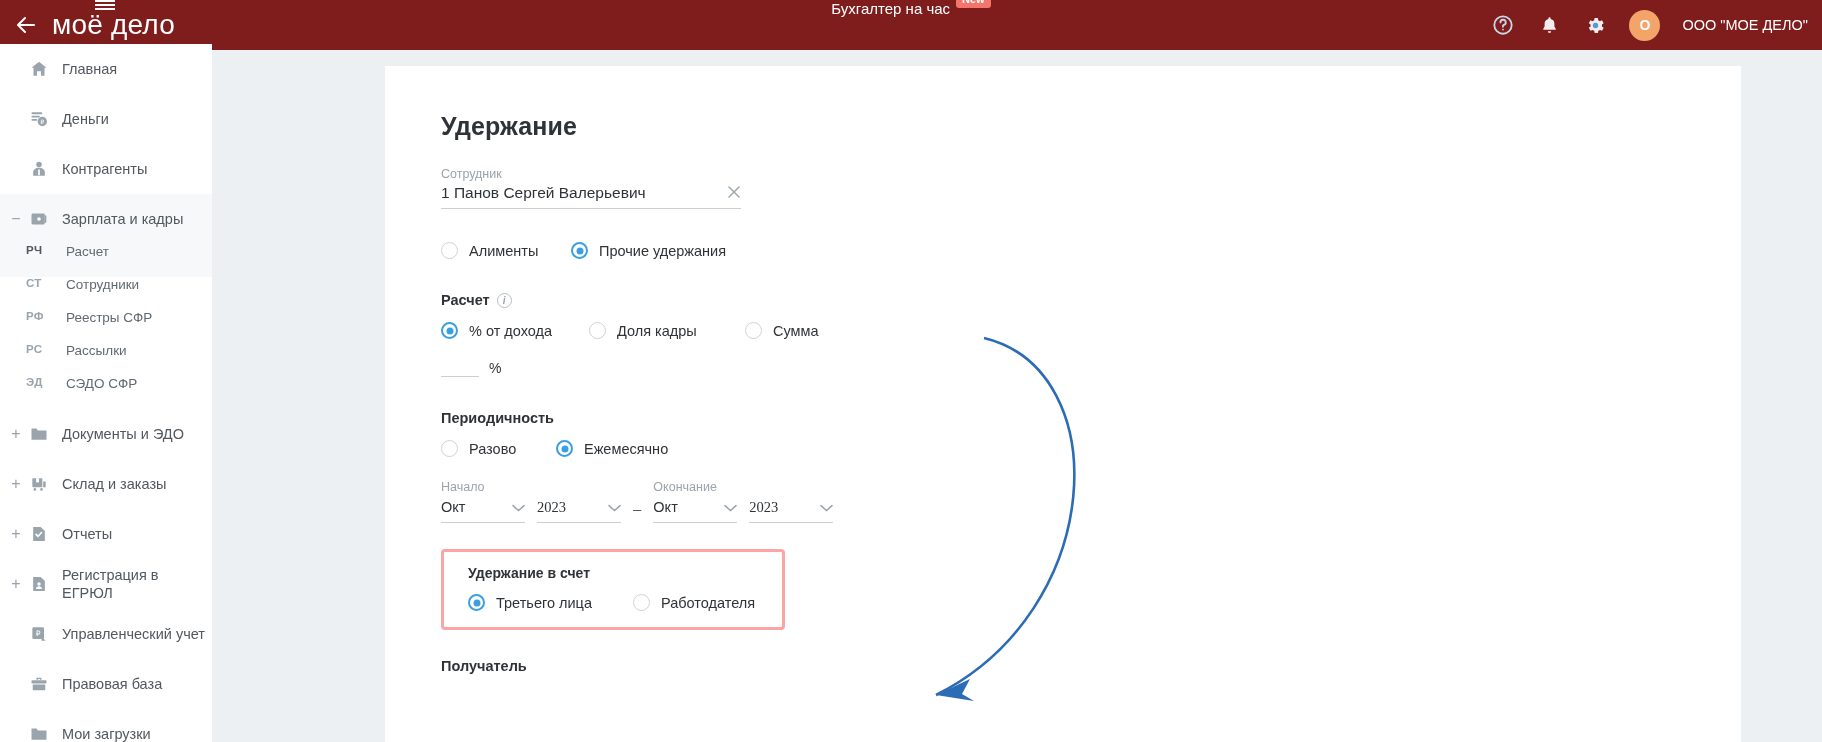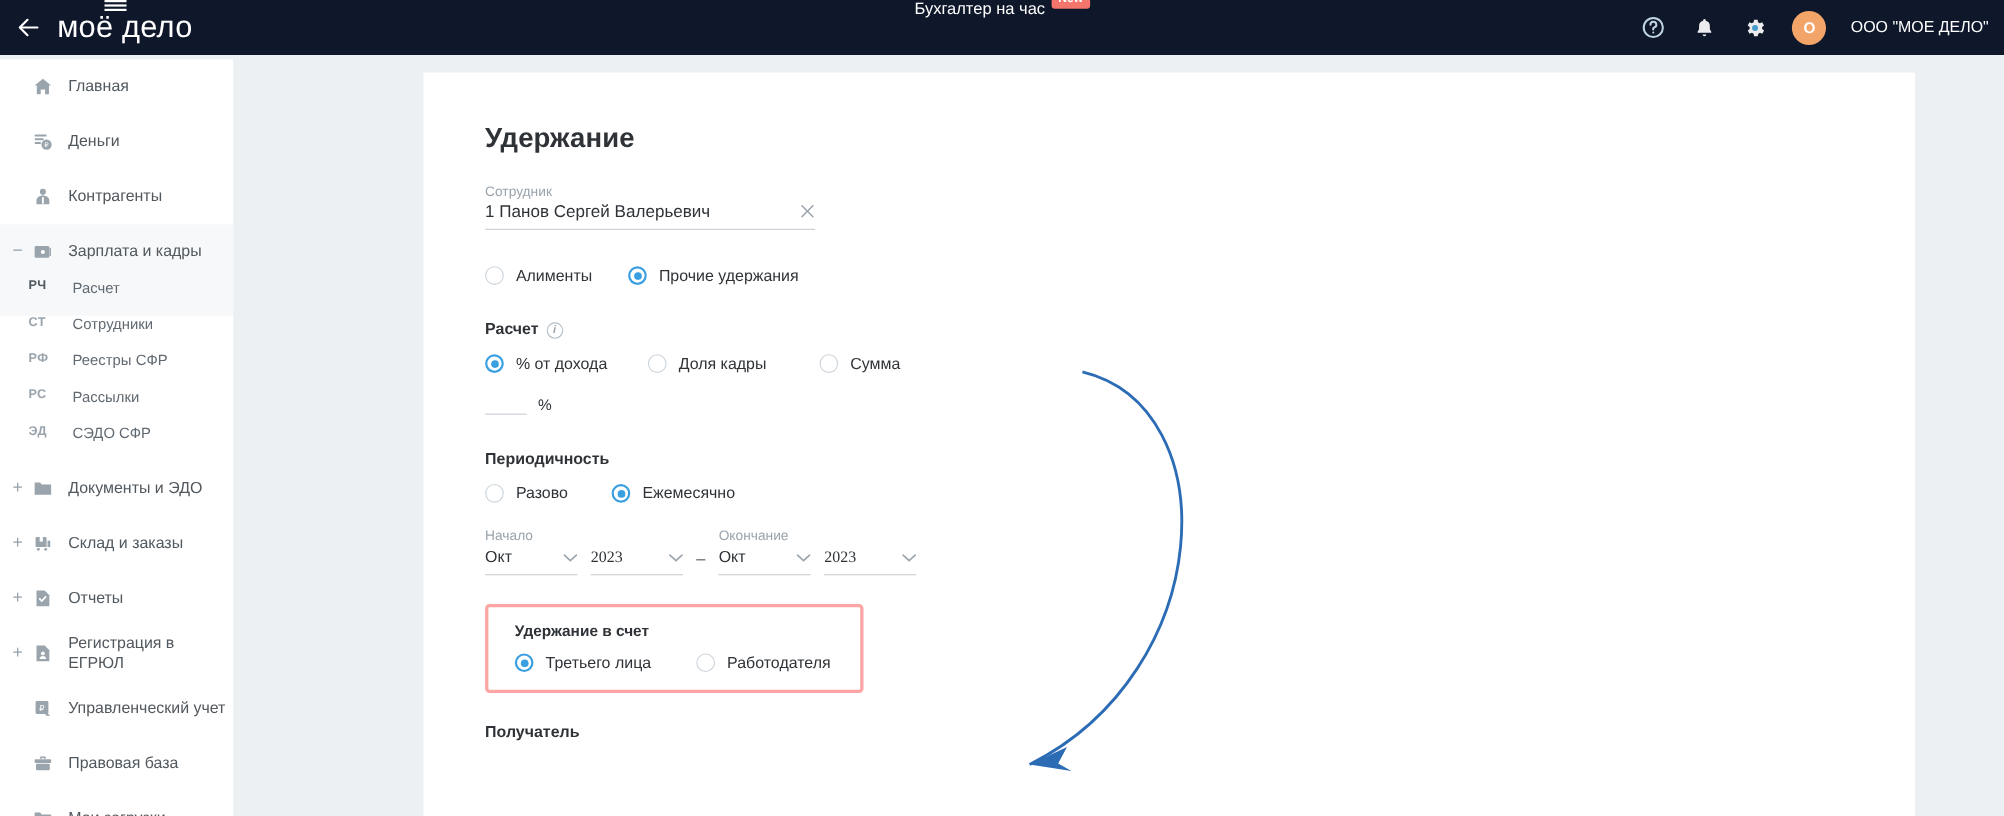--- a/index.html
+++ b/index.html
@@ -7,21 +7,21 @@
     width: 1822px; height: 742px;
     font-family: "Liberation Sans", "DejaVu Sans", sans-serif;
     background: #edf0f2;
     overflow: hidden;
   }
   .app { position: relative; width: 1822px; height: 742px; }
 
   
   .header {
     position: absolute; top: 0; left: 0; right: 0; height: 50px;
-    background: #0f172a; display: flex; align-items: center;
+    background: #7f1d1d; display: flex; align-items: center;
     color: #fff;
   }
   .back-arrow {
     width: 52px; height: 50px; display: flex; align-items: center;
     justify-content: center; cursor: pointer;
   }
   .back-arrow svg { display: block; }
   .brand {
     font-size: 28px; font-weight: 400; letter-spacing: .2px;
     display: flex; align-items: baseline; gap: 0; cursor: pointer;
@@ -58,21 +58,21 @@
            justify-content: center; cursor: pointer; opacity: .92; }
   .avatar {
     width: 31px; height: 31px; border-radius: 50%; background: #f3a469;
     color: #fff; font-size: 14px; font-weight: 700; display: flex;
     align-items: center; justify-content: center; cursor: pointer;
   }
   .org-name { font-size: 14.5px; color: #fff; cursor: pointer; white-space: nowrap; }
 
   
   .sidebar {
-    position: absolute; top: 54px; left: 0; width: 212px; bottom: 0;
+    position: absolute; top: 44px; left: 0; width: 212px; bottom: 0;
     background: #fff; overflow: hidden;
   }
   .nav-item {
     display: flex; align-items: flex-start; height: 38px; padding-left: 8px;
     cursor: pointer; position: relative;
   }
   .nav-item.tall { height: 50px; align-items: center; }
   .nav-item.group-open { background: #f7f8f9; }
   .nav-item.sub.active { background: #f7f8f9; }
   .expander {

